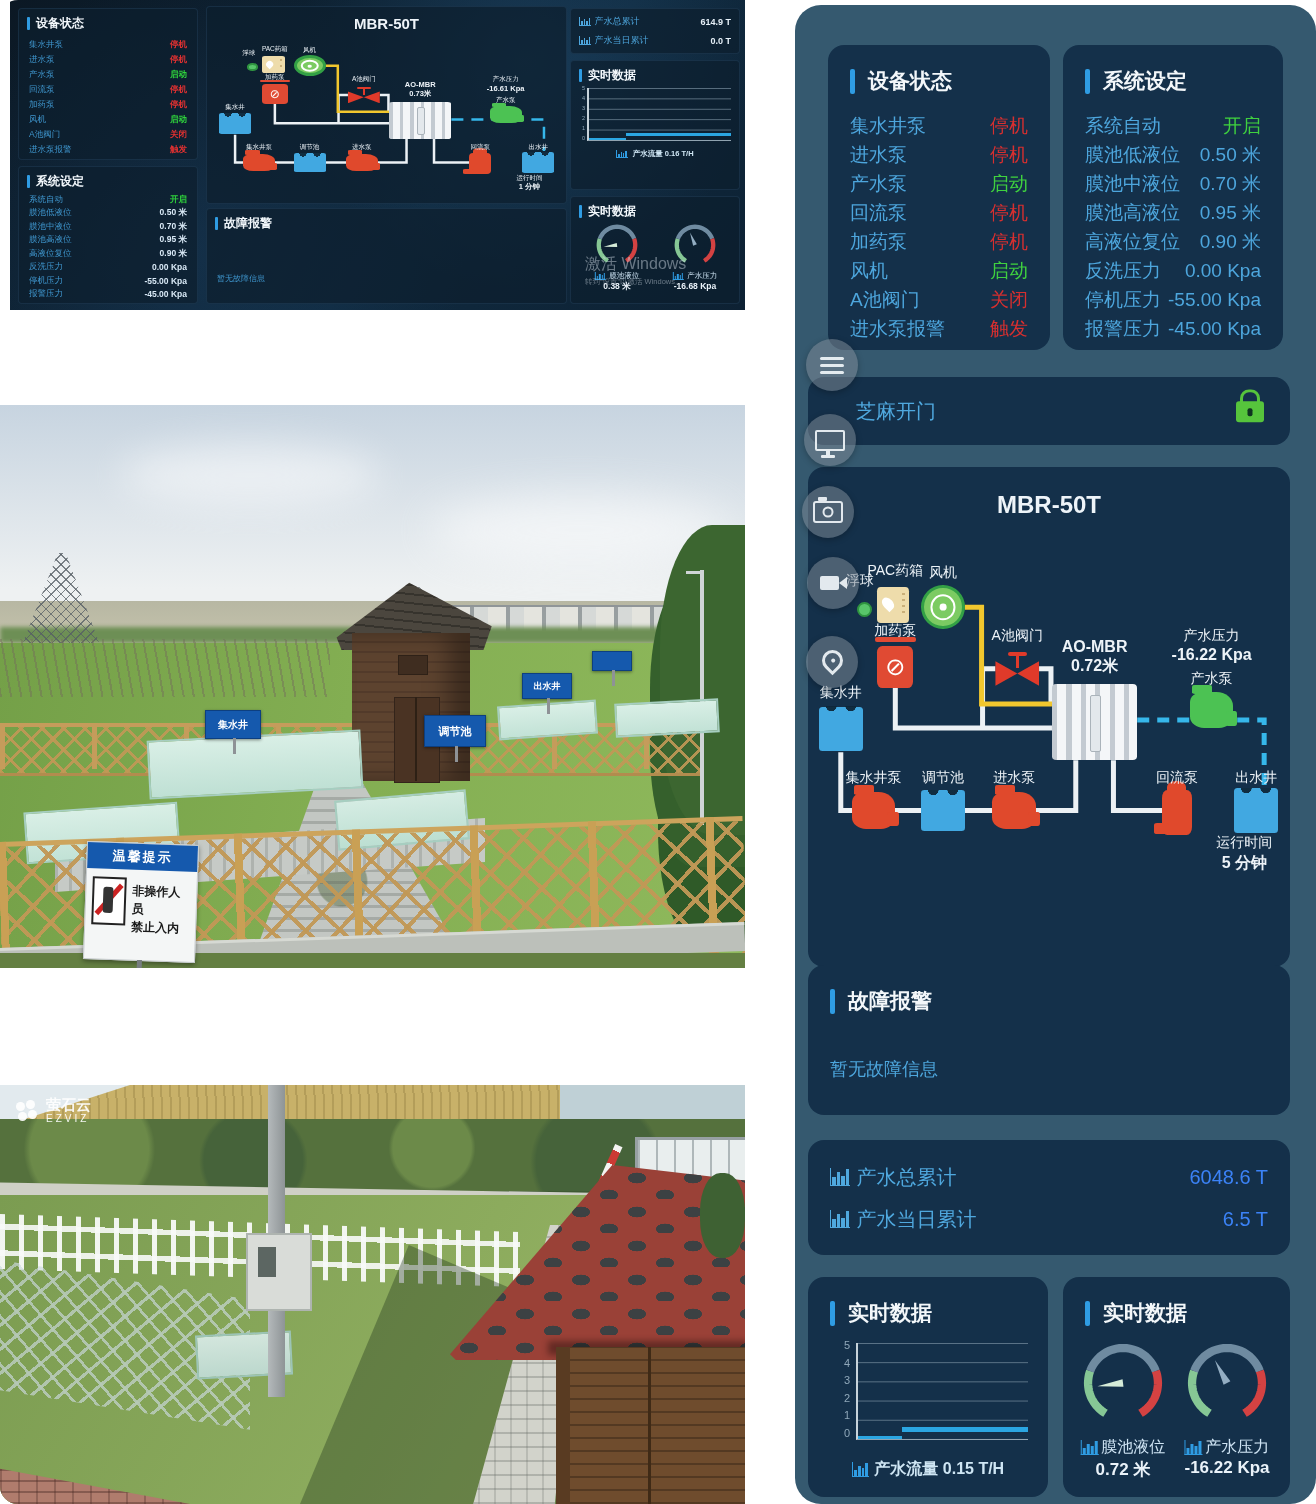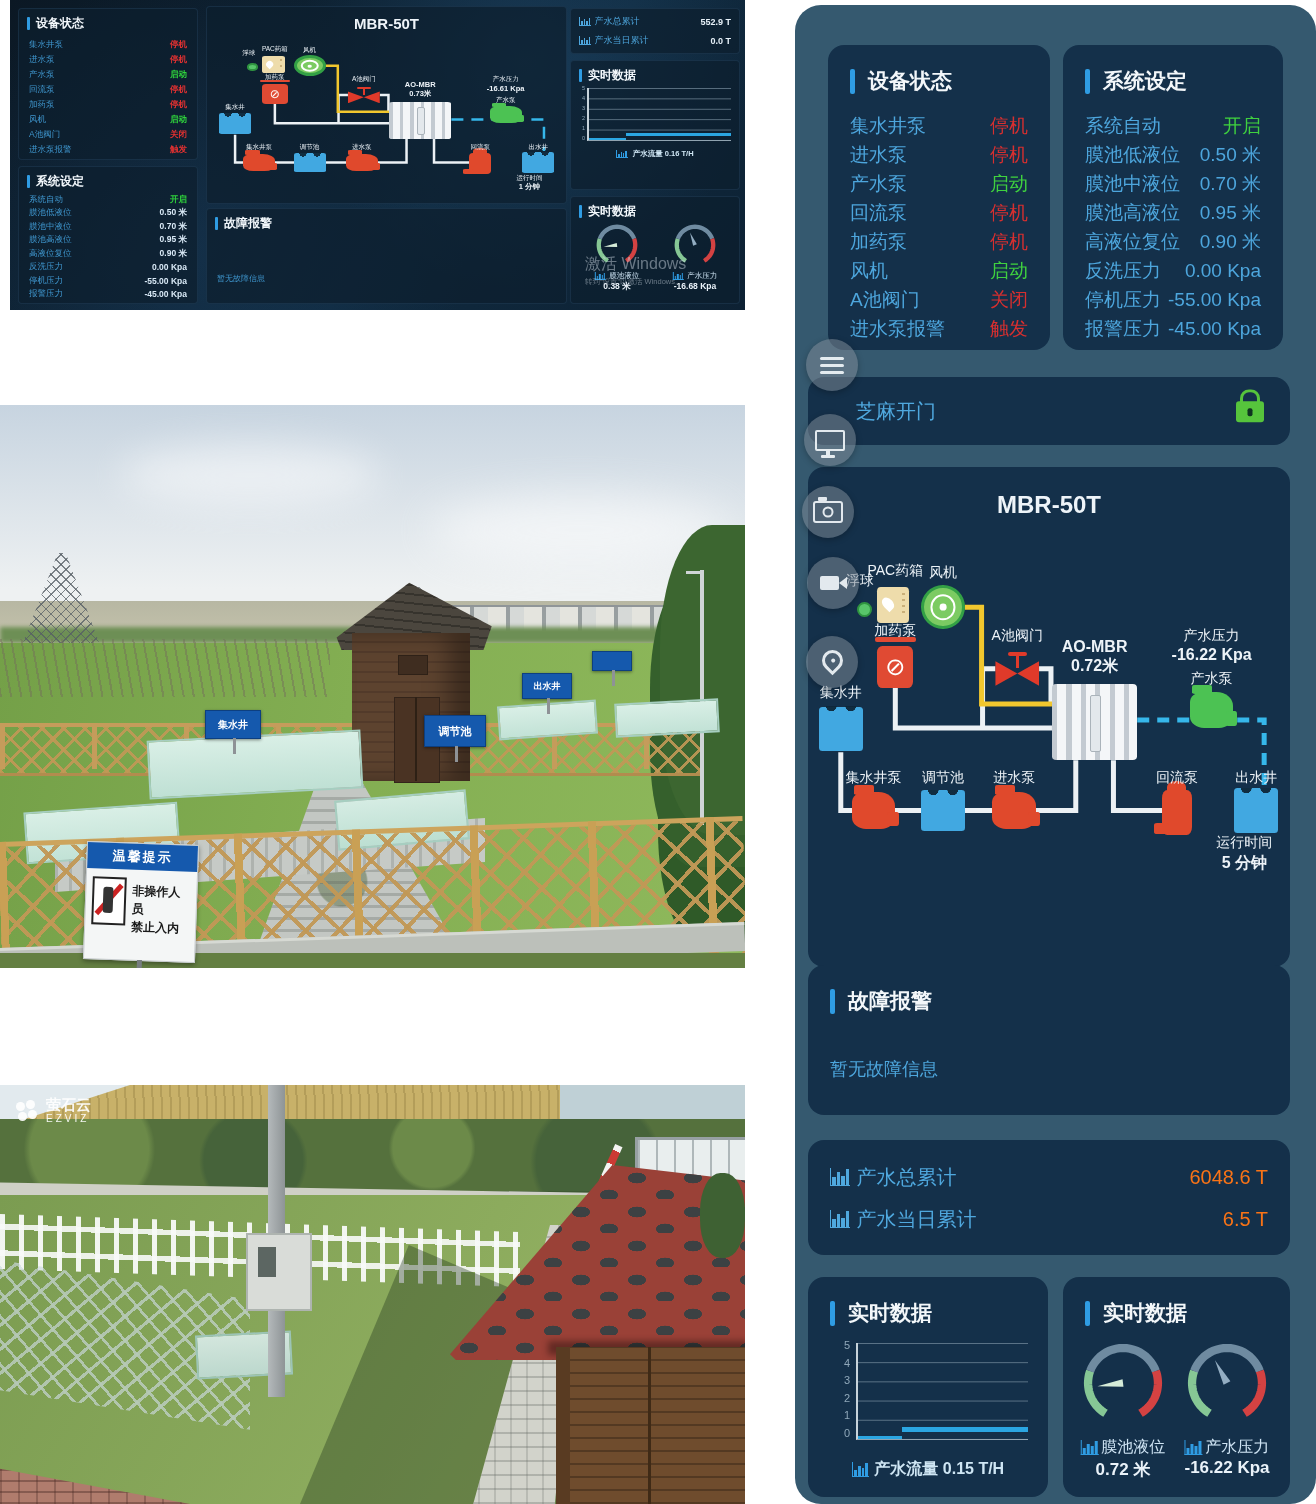--- a/index.html
+++ b/index.html
@@ -1,17 +1,17 @@
 <!DOCTYPE html>
 <html><head>
 <meta charset="utf-8">
 <style>
   html,body{margin:0;padding:0;background:#fff;}
   body{font-family:"Liberation Sans","DejaVu Sans",sans-serif;}
-  #canvas{position:relative;width:1316px;height:1504px;background:#fff;overflow:hidden;}
+  #canvas{position:relative;width:1316px;height:1504px;background:#fff;overflow:hidden;border-radius:18px;}
   .abs{position:absolute;}
 
   
   #scada{left:10px;top:0;width:735px;height:310px;overflow:hidden;
     background:radial-gradient(circle at 70% 20%,rgba(50,110,160,.25),transparent 40%),
                radial-gradient(circle at 25% 80%,rgba(40,90,140,.2),transparent 45%),
                linear-gradient(135deg,#0b1824,#102a3f 60%,#0d2133);}
   .spanel{position:absolute;background:rgba(13,30,46,.72);border:1px solid rgba(90,150,200,.14);border-radius:4px;}
   .shead{position:absolute;left:8px;top:6px;display:flex;align-items:center;gap:6px;}
   .shead .cbar{width:3px;height:13px;background:#2f9ce3;border-radius:1px;}
@@ -108,21 +108,21 @@
   .chead h3{margin:0;font-size:21px;font-weight:700;color:#f3f7fa;}
   #app .rows{position:absolute;left:22px;right:22px;top:66px;}
   #app .srow{height:29px;font-size:19px;}
   #app .slbl{color:#4da6dd;font-weight:400;}
   #app .sval{font-weight:500;color:#4da6dd;}
   #app .sval.on{color:#3fd13f;}
   #app .sval.off{color:#d82f2f;}
   #app .dg-title{font-size:24px;top:24px;}
   #app .trow{height:42px;font-size:20px;}
   #app .trow .tlab{color:#4fa8de;display:flex;align-items:center;gap:6px;}
-  #app .trow .tvalue{margin-left:auto;color:#f97316;}
+  #app .trow .tvalue{margin-left:auto;color:#3b82f6;}
   #app .legend{font-size:16px;}
   #app .glab .l1{font-size:16px;}
   #app .glab .l2{font-size:17px;}
   .sesame-lbl{position:absolute;left:48px;top:50%;transform:translateY(-50%);font-size:20px;color:#4fa8de;}
   .lock{position:absolute;right:26px;top:50%;transform:translateY(-46%);width:28px;height:21px;background:#56c43c;border-radius:3px;}
   .lock::before{content:"";position:absolute;left:4px;top:-12px;width:14px;height:12px;border:3.5px solid #56c43c;border-bottom:none;border-radius:9px 9px 0 0;}
   .lock::after{content:"";position:absolute;left:50%;top:7px;width:5px;height:8px;transform:translateX(-50%);background:#0f3320;border-radius:2px;}
   .alarm-msg{position:absolute;left:22px;font-size:18px;color:#4da6dd;}
   .fab{position:absolute;width:52px;height:52px;border-radius:50%;background:rgba(128,140,152,.52);
     display:flex;align-items:center;justify-content:center;color:rgba(240,245,248,.92);z-index:20;box-shadow:0 2px 6px rgba(0,0,0,.25);}
@@ -312,21 +312,21 @@
           <div class="trow">
             <span class="tlab">
               <span class="bars">
                 <i></i>
                 <i></i>
                 <i></i>
                 <i></i>
               </span>
               <span>产水总累计</span>
             </span>
-            <span class="tvalue">552.9 T</span>
+            <span class="tvalue">614.9 T</span>
           </div>
           <div class="trow">
             <span class="tlab">
               <span class="bars">
                 <i></i>
                 <i></i>
                 <i></i>
                 <i></i>
               </span>
               <span>产水当日累计</span>

